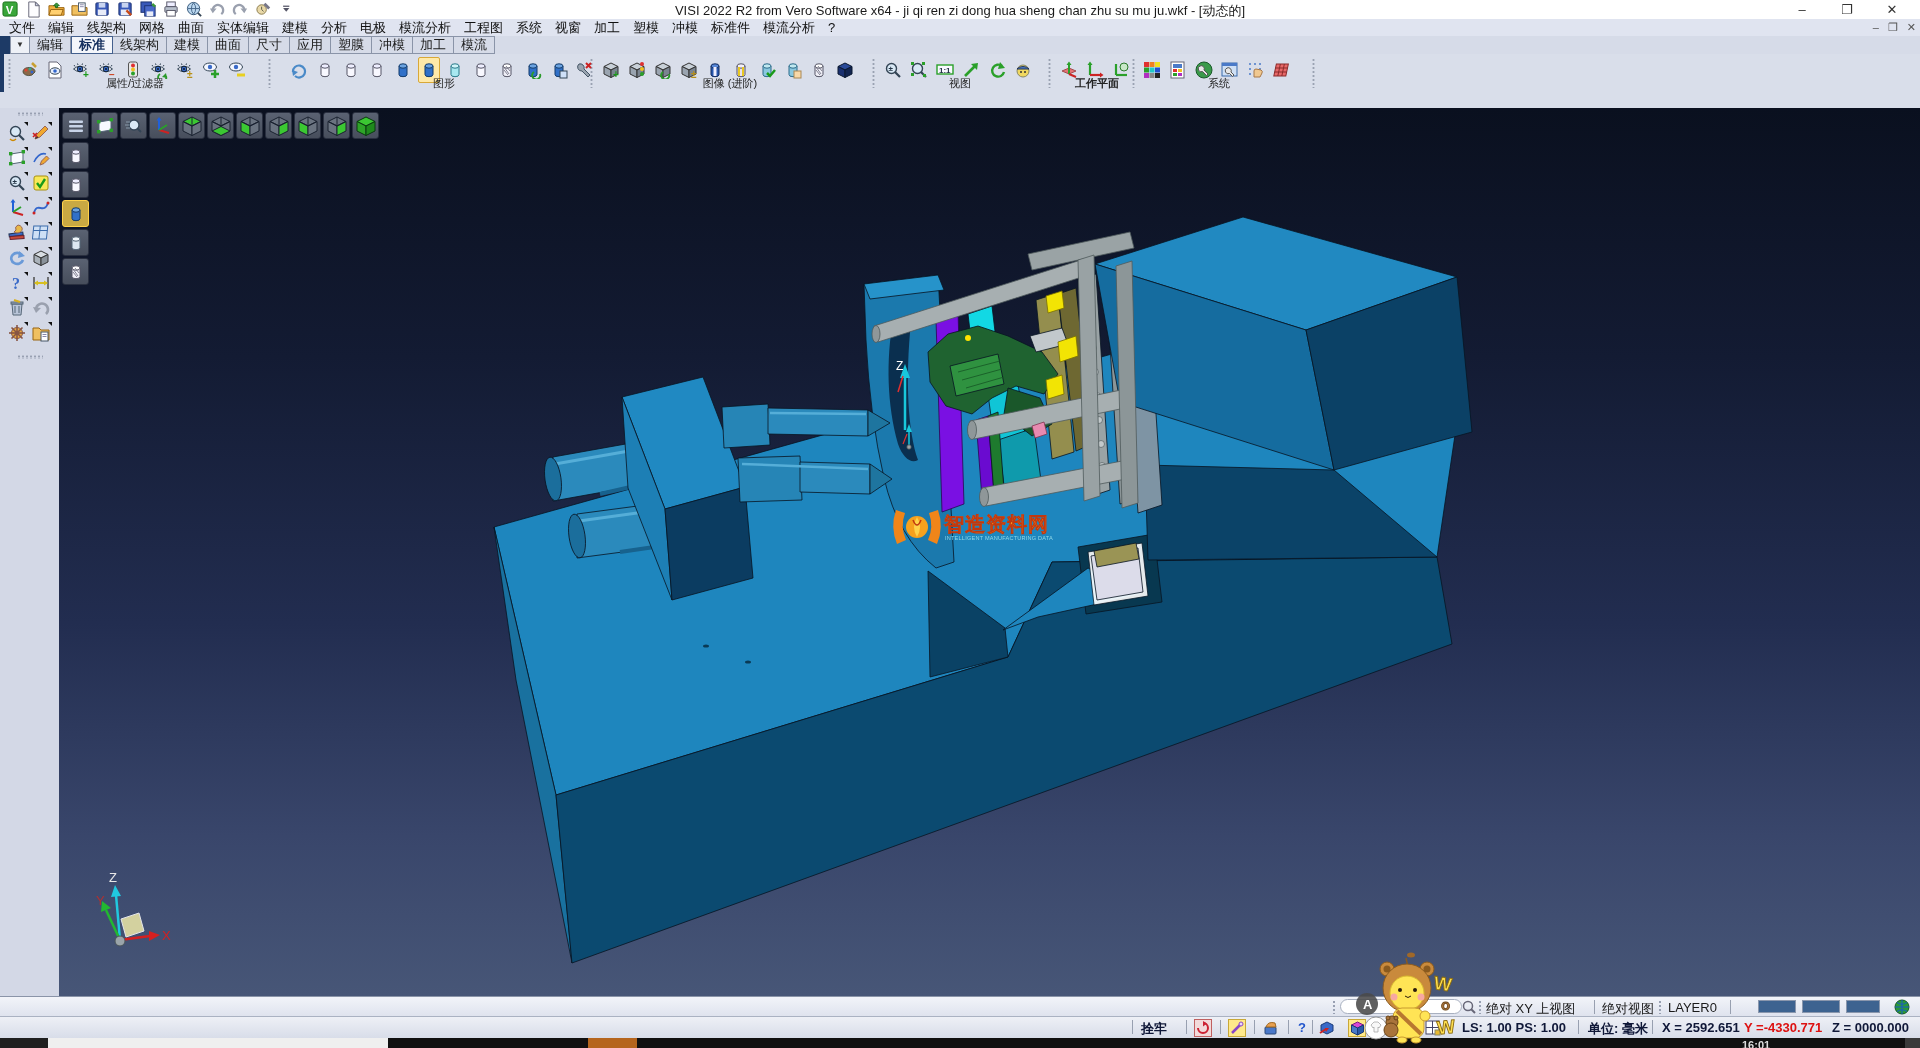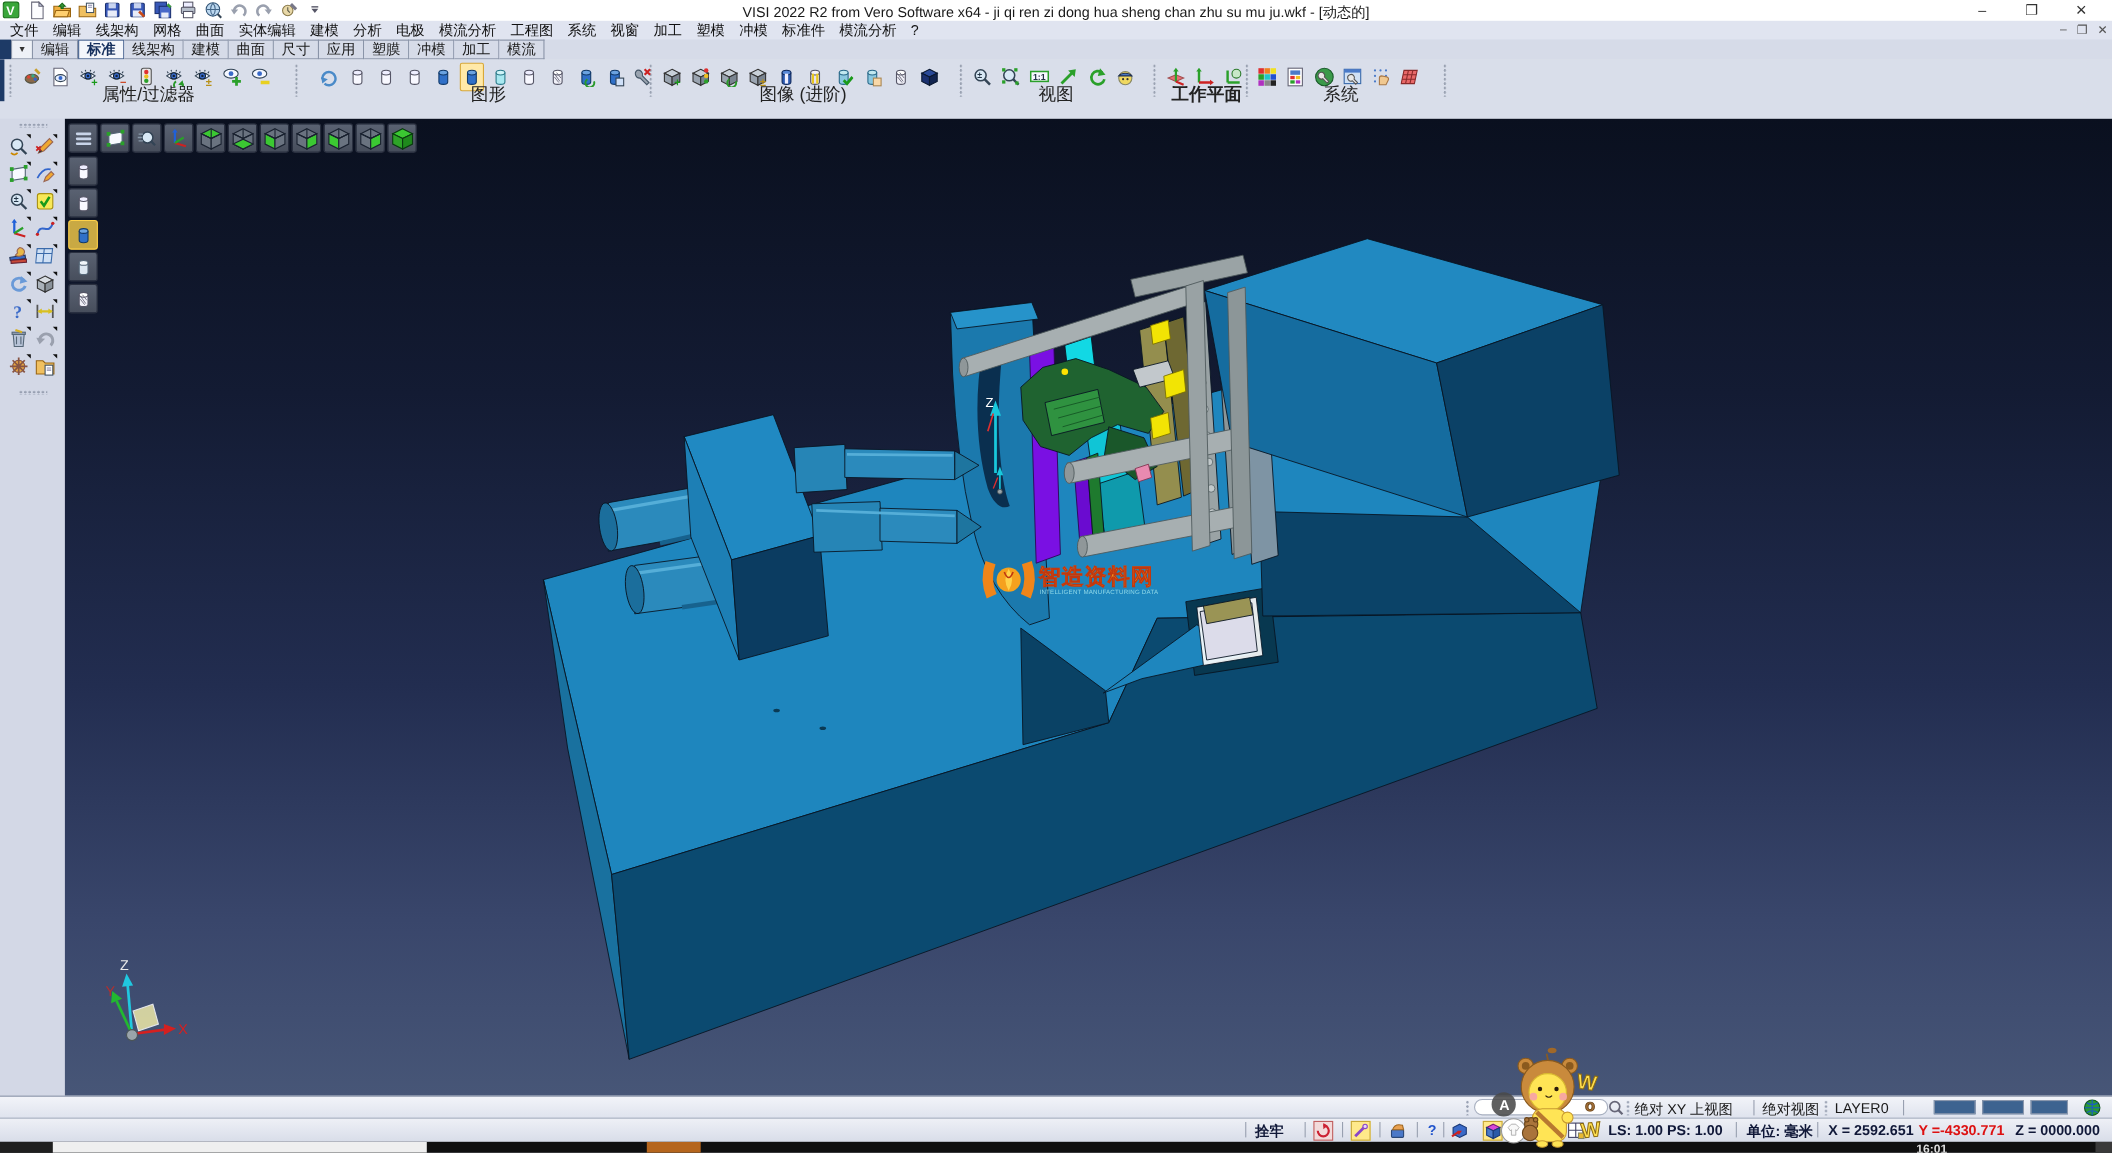--- a/index.html
+++ b/index.html
@@ -19,21 +19,21 @@
   #tabrow { position:absolute; left:0; top:36px; width:1920px; height:18px; background:#d6dbe8; display:flex; align-items:stretch; }
   #tabrow .edge { width:10px; background:#1d3a66; }
   #tabrow .drop { width:20px; border:1px solid #8a94a8; background:#eef1f7; font-size:8px; color:#333; text-align:center; line-height:16px; }
   #tabrow .tab { padding:0 7px; font-size:13px; color:#1a1a1a; border:1px solid #8a94a8; border-left:none; line-height:16px; background:#d6dbe8; white-space:nowrap; }
   #tabrow .tab.active { background:#f4f6fb; font-weight:bold; border:1px solid #44608e; color:#16305e; }
   
   #toolbar { position:absolute; left:0; top:54px; width:1920px; height:54px; background:#d9deea; }
   #toolbar .tgroup { position:absolute; top:3px; display:flex; gap:4px; }
   #toolbar .ticon { width:22px; height:26px; display:flex; align-items:center; justify-content:center; }
   #toolbar .ticon.sel { background:#ffe9a8; border:1px solid #d8a838; border-radius:2px; }
-  #toolbar .tlabel { position:absolute; top:22px; font-size:16px; color:#222; text-align:center; }
+  #toolbar .tlabel { position:absolute; top:22px; font-size:11px; color:#222; text-align:center; }
   .vsep { position:absolute; top:4px; width:3px; height:30px; background-image:radial-gradient(circle,#9aa2b2 1px,transparent 1.2px); background-size:3px 4px; background-repeat:repeat-y; }
   #lstrip { position:absolute; left:0; top:54px; width:4px; height:38px; background:#1d3a66; }
   
   #leftpanel { position:absolute; left:0; top:108px; width:59px; height:888px; background:#d3d8e6; }
   #leftpanel .grip { margin:4px auto 6px auto; width:26px; height:4px; background-image:radial-gradient(circle,#98a0b2 1px,transparent 1.2px); background-size:4px 3px; }
   #lefticons { display:grid; grid-template-columns:24px 24px; justify-content:center; grid-auto-rows:25px; }
   #lefticons .li { position:relative; width:22px; height:22px; display:flex; align-items:center; justify-content:center; }
   #lefticons .li:after { content:""; position:absolute; right:0px; top:0px; border-left:4px solid transparent; border-top:4px solid #111; }
   
   #viewport { position:absolute; left:59px; top:108px; width:1861px; height:888px; background:linear-gradient(180deg,#0a101f 0%,#131b33 28%,#222d50 58%,#39466b 82%,#475677 100%); overflow:hidden; }

